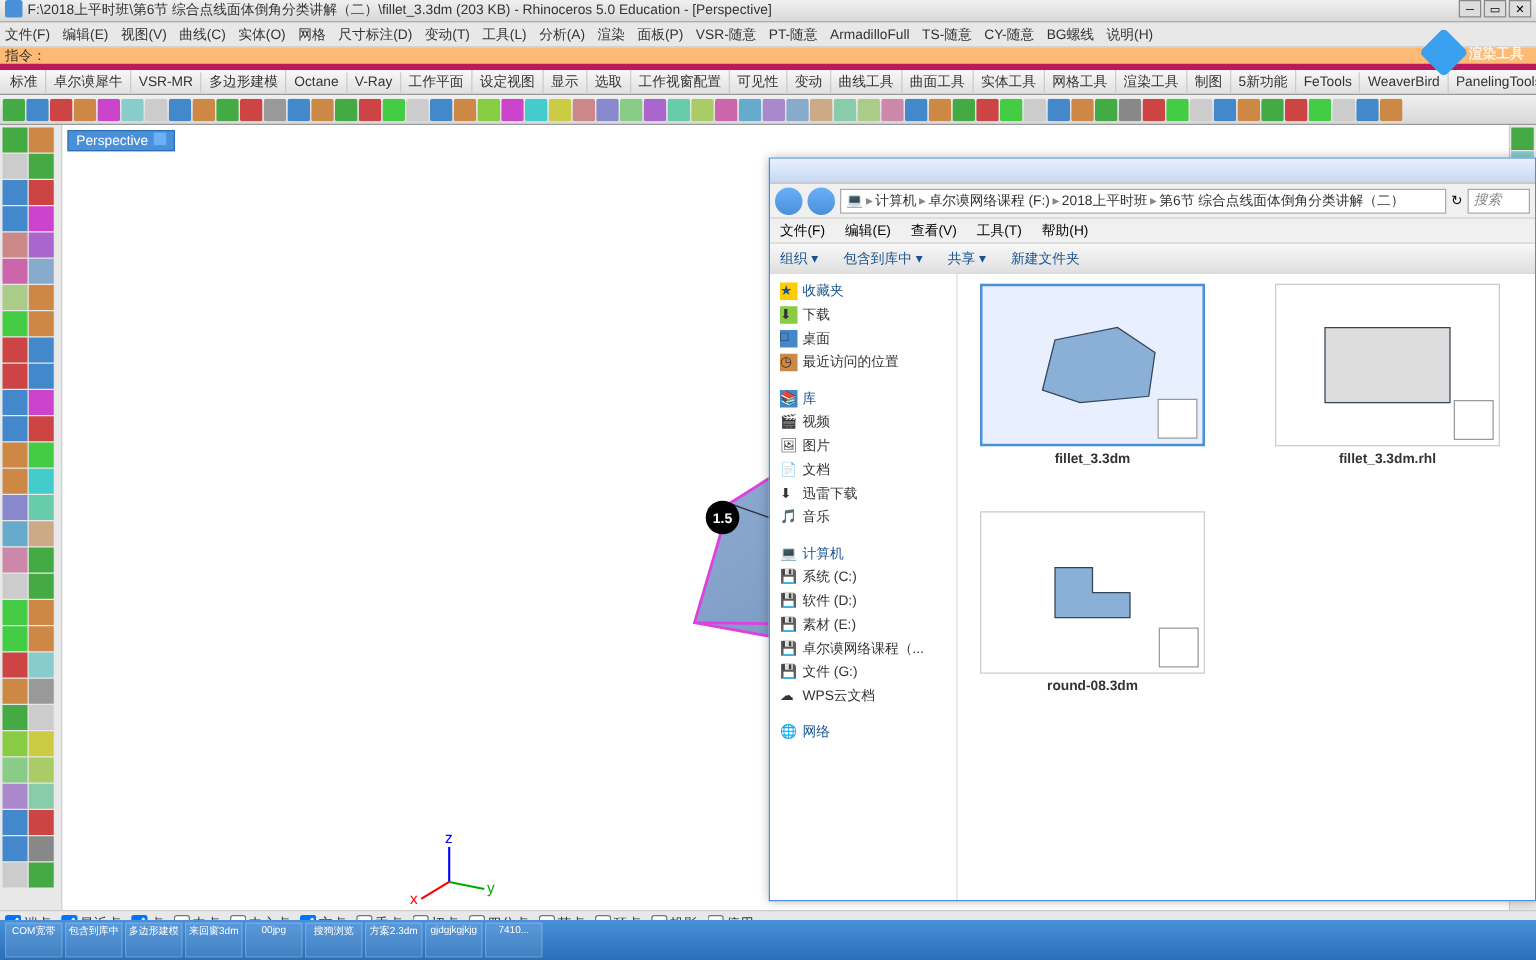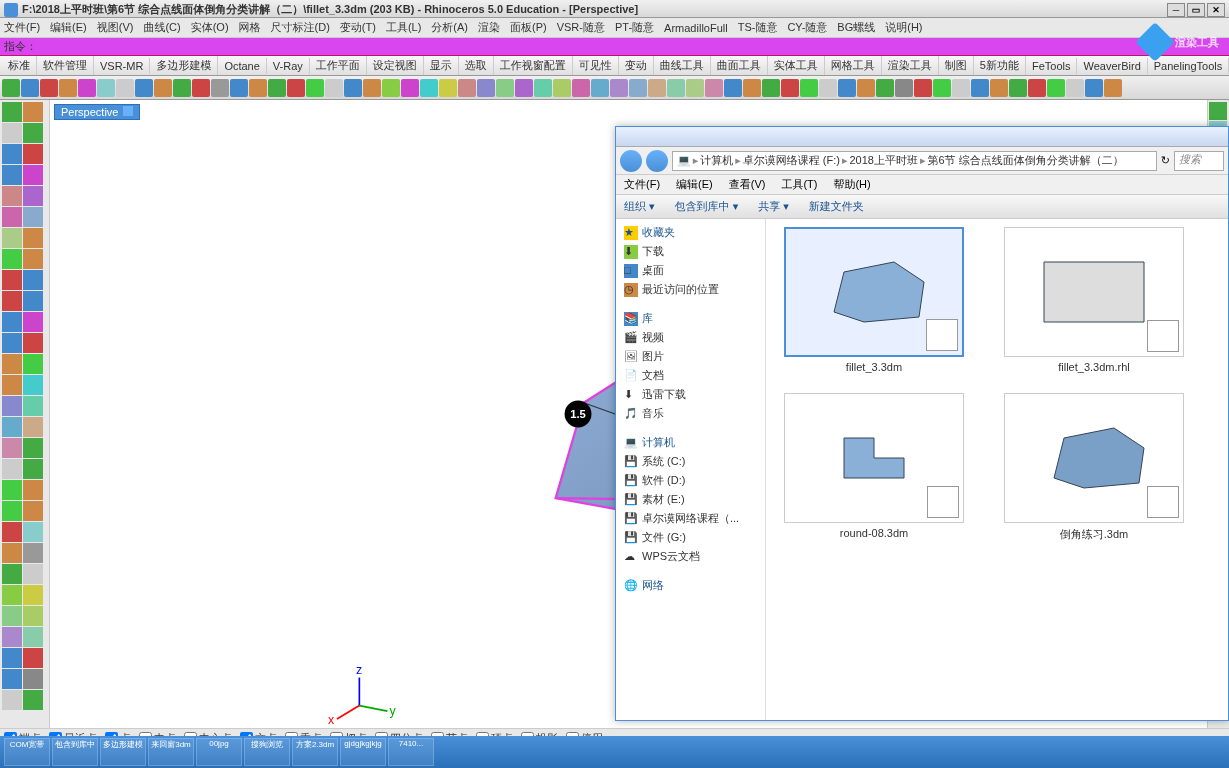--- a/index.html
+++ b/index.html
@@ -1,25 +1,25 @@
 <!DOCTYPE html>
 <html><head>
 <meta charset="utf-8">
 <style>
 * { margin: 0; padding: 0; box-sizing: border-box; font-family: "Microsoft YaHei", sans-serif; font-size: 11px; }
 body { background: #b8b8b8; width: 1229px; height: 768px; overflow: hidden; position: relative; }
 .app { background: #e8e8e8; width: 100%; height: 100%; display: flex; flex-direction: column; }
-.titlebar { background: linear-gradient(#f0f0f0, #d8d8d8); height: 18px; display: flex; align-items: flex-end; padding: 0 4px; border-bottom: 1px solid #999; font-weight: bold; }
+.titlebar { background: linear-gradient(#f0f0f0, #d8d8d8); height: 18px; display: flex; align-items: flex-start; padding: 0 4px; border-bottom: 1px solid #999; }
 .titlebar .rhino-icon { width: 14px; height: 14px; background: #4a90d9; border-radius: 2px; margin-right: 4px; }
 .titlebar .title-text { flex: 1; color: #333; font-size: 11px; }
 .titlebar .win-btns { display: flex; gap: 2px; }
 .titlebar .win-btn { width: 18px; height: 14px; border: 1px solid #888; background: #ddd; font-size: 9px; text-align: center; line-height: 12px; }
 .menubar { background: #e8e8e8; height: 20px; display: flex; align-items: center; padding: 0 4px; gap: 10px; border-bottom: 1px solid #ccc; }
 .menubar span { color: #333; cursor: pointer; }
-.command-line { background: #d946ef; height: 18px; display: flex; align-items: center; padding: 0 4px; border-bottom: 1px solid #be185d; }
+.command-line { background: #fdba74; height: 18px; display: flex; align-items: center; padding: 0 4px; border-bottom: 5px solid #be185d; }
 .command-line .label { color: #333; }
 .tabbar { background: linear-gradient(#f8f8f8, #e0e0e0); height: 20px; display: flex; align-items: center; padding: 0 2px; border-bottom: 1px solid #999; overflow: hidden; white-space: nowrap; }
 .tabbar span { padding: 2px 6px; color: #333; border-right: 1px solid #ccc; cursor: pointer; }
 .toolbar { background: linear-gradient(#f0f0f0, #d8d8d8); height: 24px; display: flex; align-items: center; padding: 0 2px; gap: 1px; border-bottom: 1px solid #999; overflow: hidden; }
 .toolbar .tb-icon { width: 18px; height: 18px; border: 1px solid transparent; border-radius: 2px; display: inline-block; }
 .main-area { flex: 1; display: flex; position: relative; }
 .left-tools { width: 50px; background: #e8e8e8; border-right: 1px solid #ccc; display: flex; flex-wrap: wrap; align-content: flex-start; padding: 2px; gap: 1px; }
 .left-tools .lt-icon { width: 20px; height: 20px; border: 1px solid transparent; }
 .viewport { flex: 1; background: #fff; position: relative; }
 .vp-label { position: absolute; top: 4px; left: 4px; background: #4a90d9; color: #fff; padding: 1px 6px; font-size: 10px; border: 1px solid #2a70b9; }
@@ -45,21 +45,21 @@
 .exp-nav .search { width: 50px; background: #fff; border: 1px solid #aaa; height: 20px; padding: 0 4px; color: #888; font-style: italic; }
 .exp-menu { height: 20px; background: #f0f0f0; display: flex; align-items: center; padding: 0 8px; gap: 16px; border-bottom: 1px solid #ccc; }
 .exp-toolbar { height: 24px; background: linear-gradient(#f8f8f8, #e0e0e0); display: flex; align-items: center; padding: 0 8px; gap: 20px; border-bottom: 1px solid #ccc; }
 .exp-toolbar span { color: #1a5490; }
 .exp-body { flex: 1; display: flex; }
 .exp-tree { width: 150px; background: #fff; border-right: 1px solid #ddd; padding: 4px; overflow-y: auto; }
 .exp-tree .tree-group { margin-bottom: 10px; }
 .exp-tree .tree-item { display: flex; align-items: center; gap: 4px; padding: 2px 4px; color: #333; }
 .exp-tree .tree-item.header { font-weight: normal; color: #1a5490; }
 .exp-tree .tree-icon { width: 14px; height: 14px; display: inline-block; }
-.exp-files { flex: 1; padding: 8px; display: flex; flex-wrap: wrap; gap: 20px; align-content: flex-start; overflow-y: auto; }
+.exp-files { flex: 1; padding: 8px; display: flex; flex-wrap: wrap; gap: 36px; align-content: flex-start; overflow-y: auto; font-weight: bold; }
 .file-item { width: 200px; display: flex; flex-direction: column; align-items: center; gap: 4px; }
 .file-item.selected .thumb { border: 2px solid #4a90d9; background: #e8f0ff; }
 .file-item .thumb { width: 180px; height: 130px; border: 1px solid #ccc; background: #fff; position: relative; display: flex; align-items: center; justify-content: center; }
 .file-item .thumb .overlay-icon { position: absolute; bottom: 4px; right: 4px; width: 32px; height: 32px; background: #fff; border: 1px solid #999; }
 .file-item .fname { color: #333; text-align: center; }
 
 .watermark { position: absolute; top: 28px; right: 10px; color: rgba(255,255,255,0.8); font-size: 22px; font-weight: bold; display: flex; align-items: center; gap: 6px; pointer-events: none; }
 .watermark .logo { width: 28px; height: 28px; background: #3aa0f0; transform: rotate(45deg); border-radius: 4px; }
 .anno { fill: #000; }
 .anno-text { fill: #fff; font-size: 10px; font-weight: bold; text-anchor: middle; }
@@ -99,21 +99,21 @@
       <span>BG螺线</span>
       <span>说明(H)</span>
     </div>
 
   <div class="command-line">
     <span class="label">指令：</span>
   </div>
 
   <div class="tabbar" id="tabbar">
       <span>标准</span>
-      <span>软件管理</span>
+      <span>卓尔谟犀牛</span>
       <span>VSR-MR</span>
       <span>多边形建模</span>
       <span>Octane</span>
       <span>V-Ray</span>
       <span>工作平面</span>
       <span>设定视图</span>
       <span>显示</span>
       <span>选取</span>
       <span>工作视窗配置</span>
       <span>可见性</span>
@@ -540,29 +540,20 @@
         </div>
         <div class="file-item">
           <div class="thumb">
             <svg width="140" height="100">
               <path d="M40 70 L40 30 L70 30 L70 50 L100 50 L100 70 Z" fill="#8ab0d8" stroke="#345"></path>
             </svg>
             <div class="overlay-icon"></div>
           </div>
           <div class="fname">round-08.3dm</div>
         </div>
-        <div class="file-item">
-          <div class="thumb">
-            <svg width="140" height="100">
-              <path d="M30 70 L40 30 L90 20 L120 40 L115 75 L60 80 Z" fill="#7aa0c8" stroke="#345"></path>
-            </svg>
-            <div class="overlay-icon"></div>
-          </div>
-          <div class="fname">倒角练习.3dm</div>
-        </div>
       </div>
   </div>
 </div>
 
 <div class="taskbar" id="taskbar">
     <div class="tb-item">COM宽带</div>
     <div class="tb-item">包含到库中</div>
     <div class="tb-item">多边形建模</div>
     <div class="tb-item">来回窗3dm</div>
     <div class="tb-item">00jpg</div>

